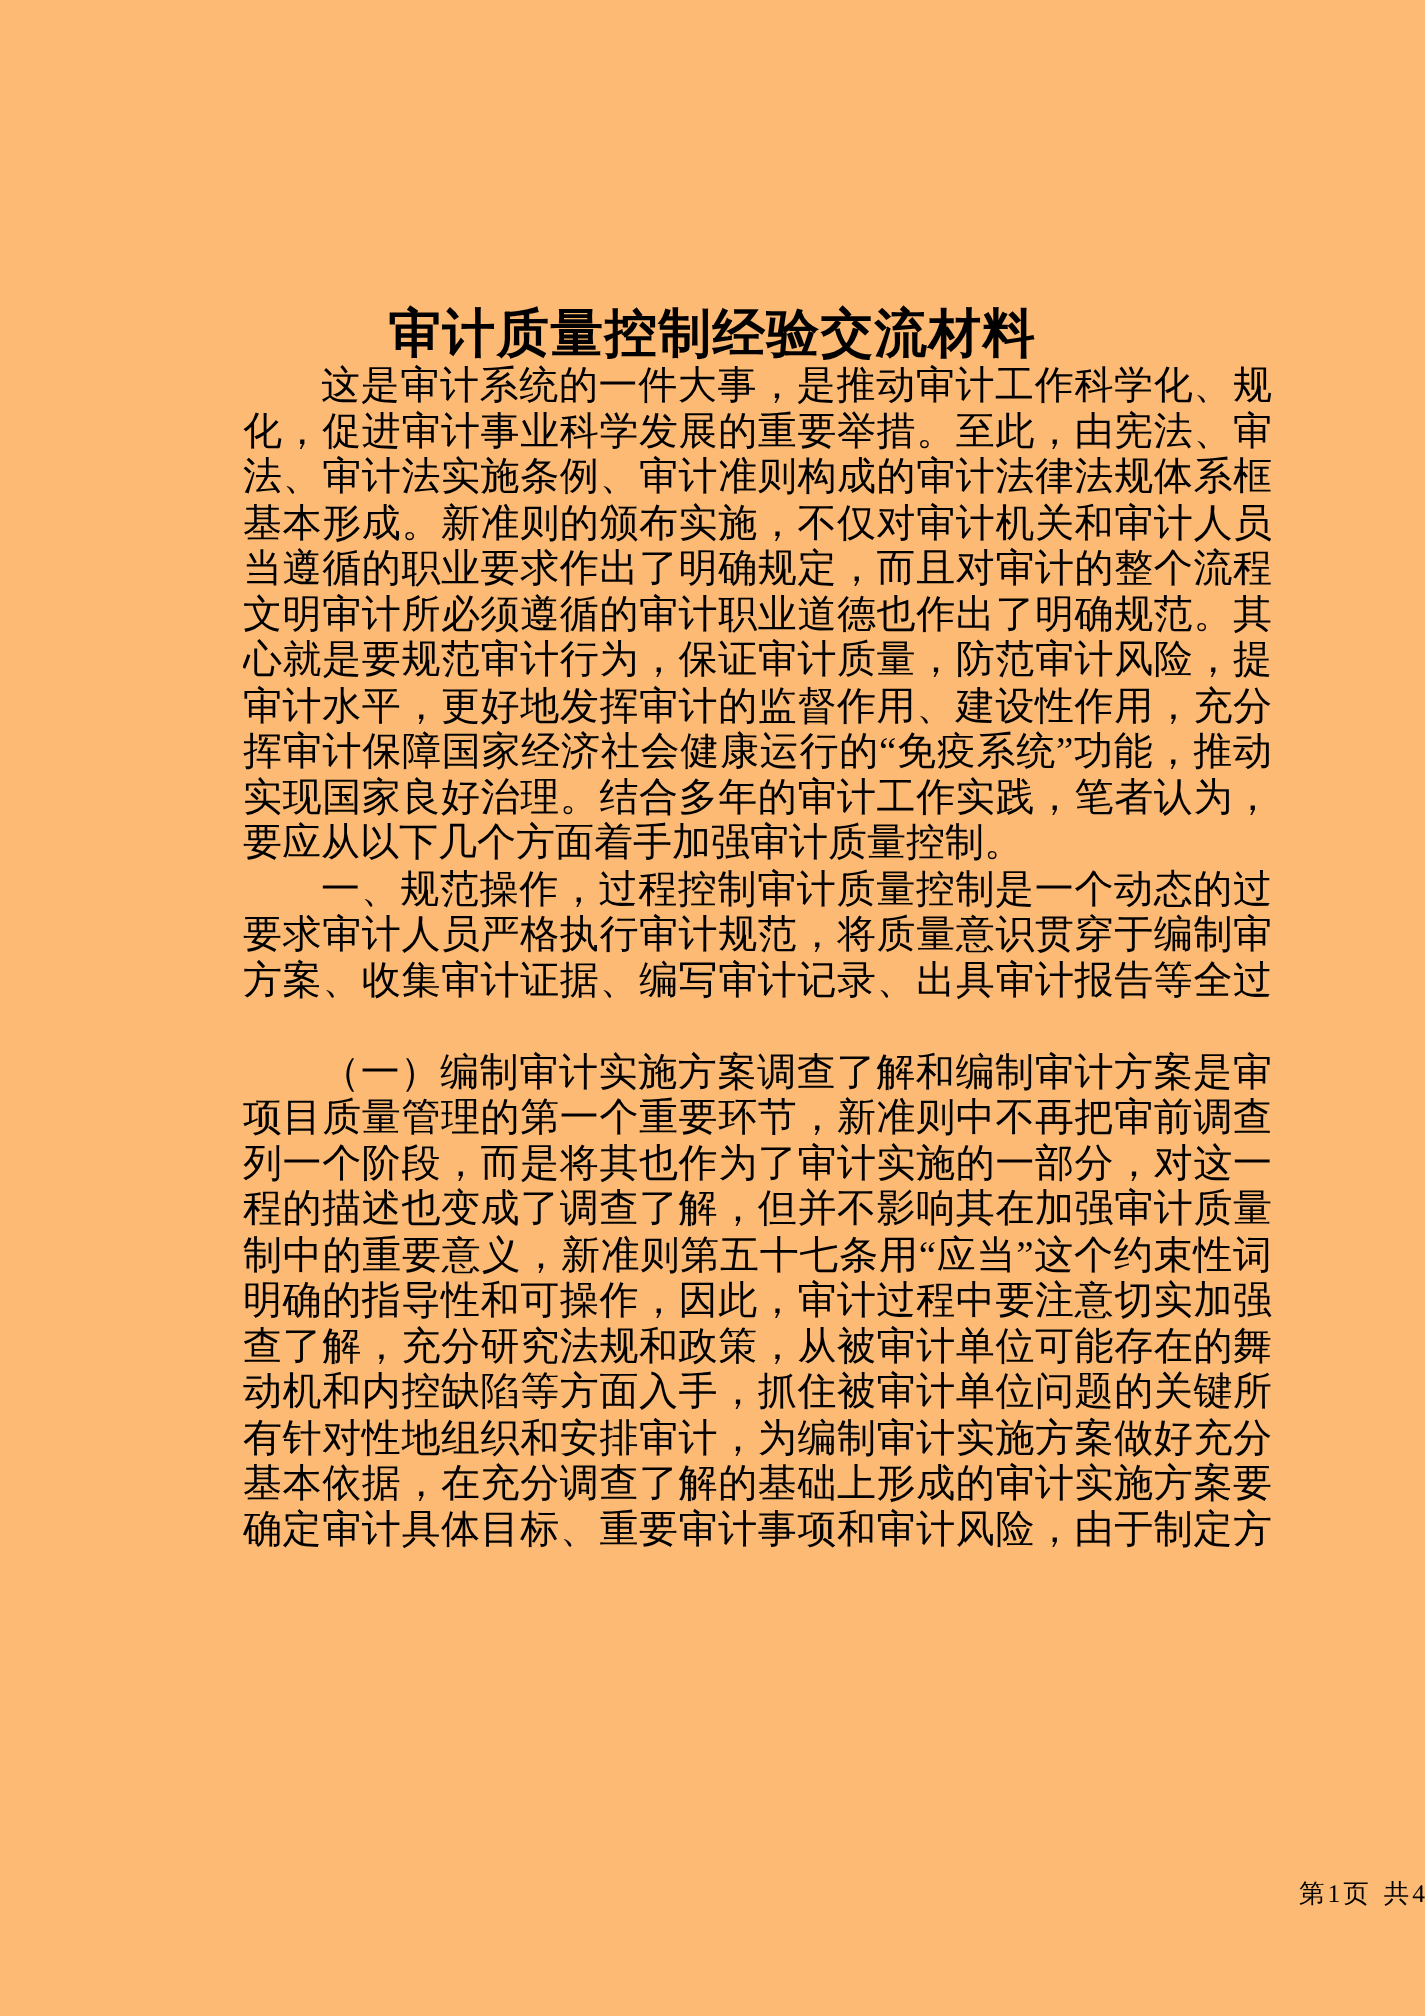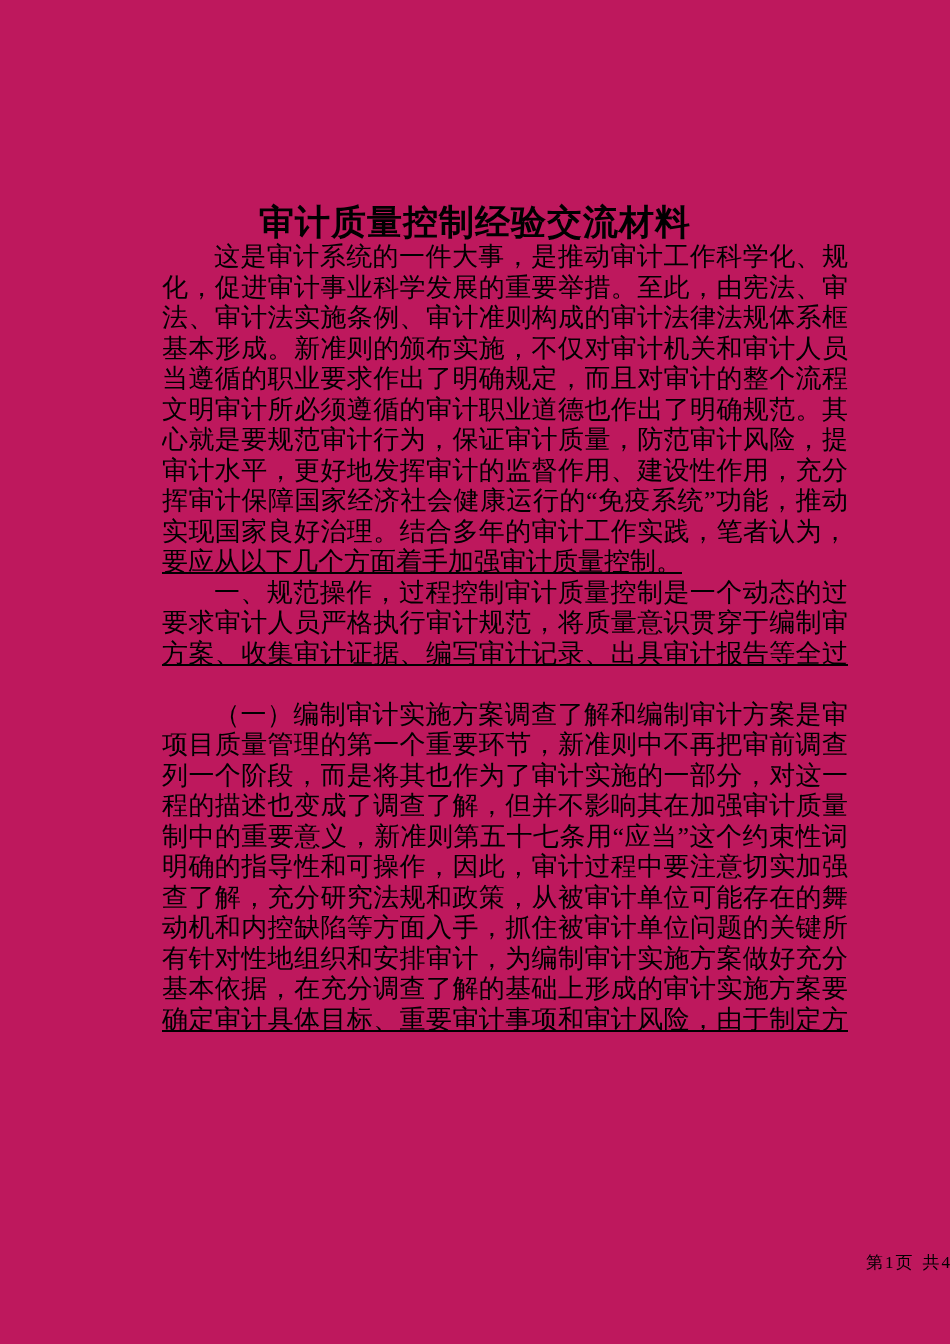--- a/index.html
+++ b/index.html
@@ -8,21 +8,21 @@
     height: 1344px;
     background: #ffffff;
     position: relative;
     color: #000000;
     font-family: "Liberation Serif", "DejaVu Serif", serif;
     overflow: hidden;
   }
   .doc-page {
     position: absolute;
     inset: 0;
-    background: #be185d;
+    background: #fdba74;
   }
   .doc-title {
     position: absolute;
     top: 176px;
     left: 0;
     width: 100%;
     text-align: center;
     font-size: 35px;
     font-weight: 700;
     letter-spacing: 1px;
@@ -38,21 +38,21 @@
   .line {
     height: 30.5px;
     line-height: 30.5px;
     font-size: 26px;
     text-align: justify;
     text-align-last: justify;
     overflow: hidden;
     margin-left: 44px;
   }
   .line.indent { text-indent: 52px; }
-  .line.last { text-align-last: left; text-decoration: underline; }
+  .line.last { text-align-last: left; }
   .line.blank { text-align-last: left; }
   .doc-footer {
     position: absolute;
     top: 1252px;
     left: 0;
     width: 100%;
     text-align: right;
     font-size: 17px;
     line-height: 22px;
   }

